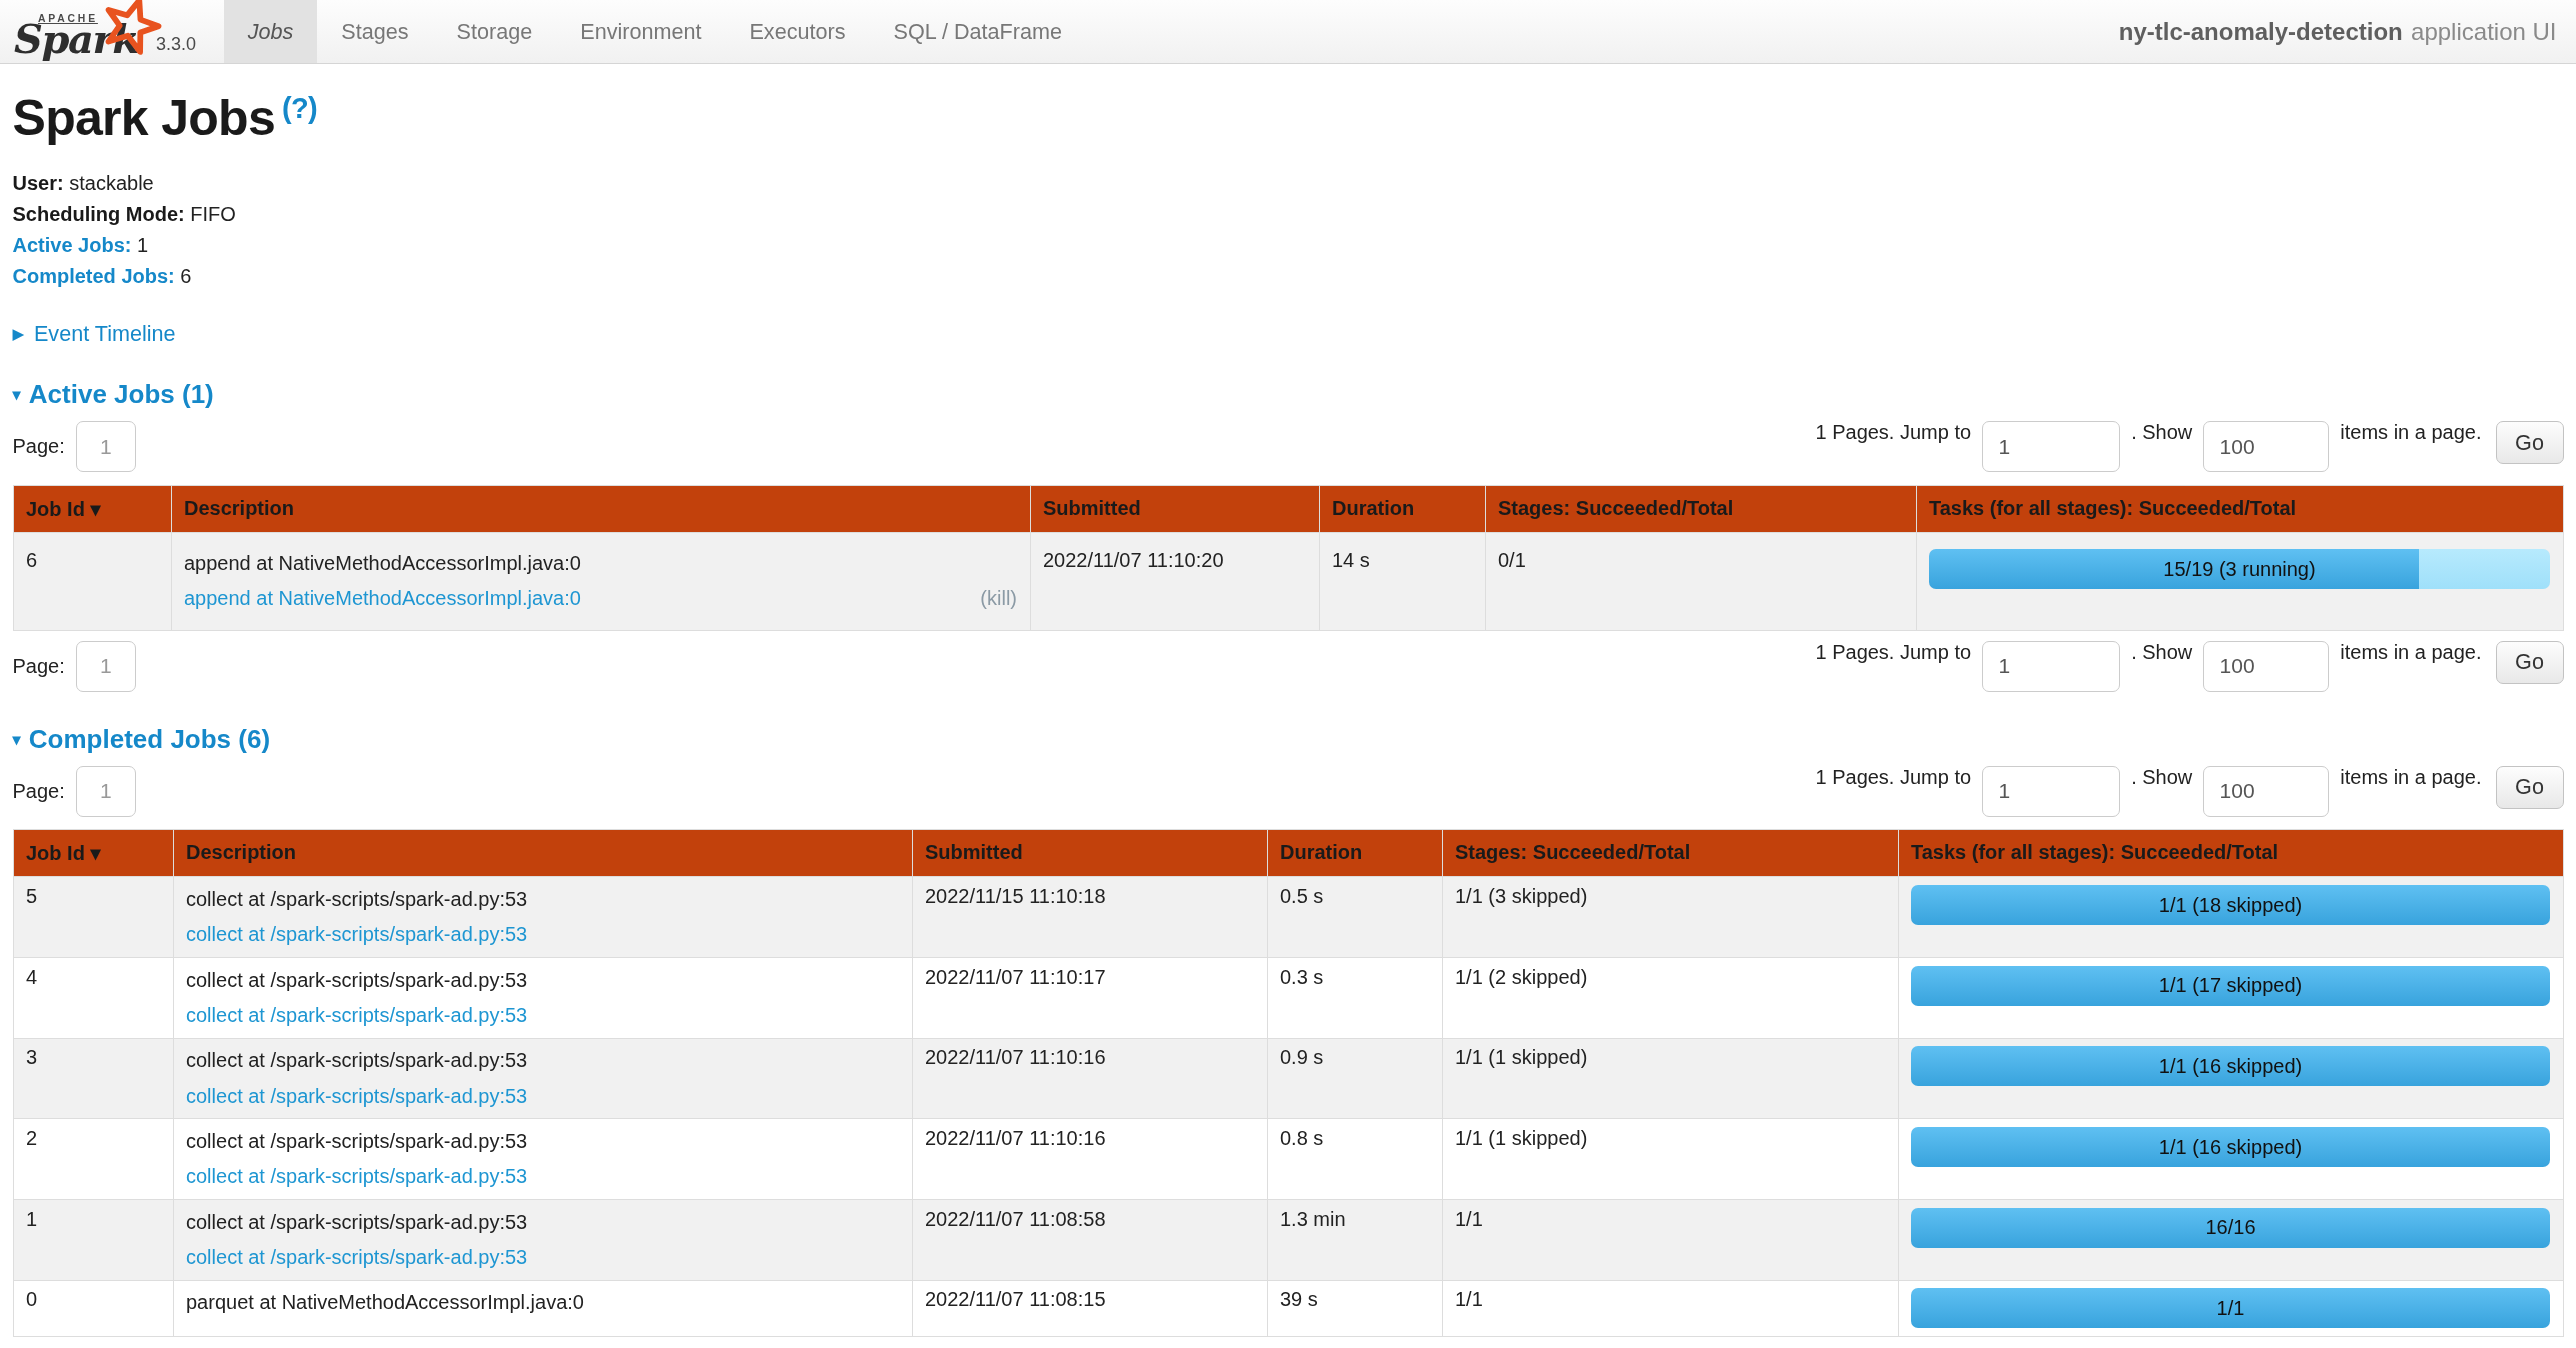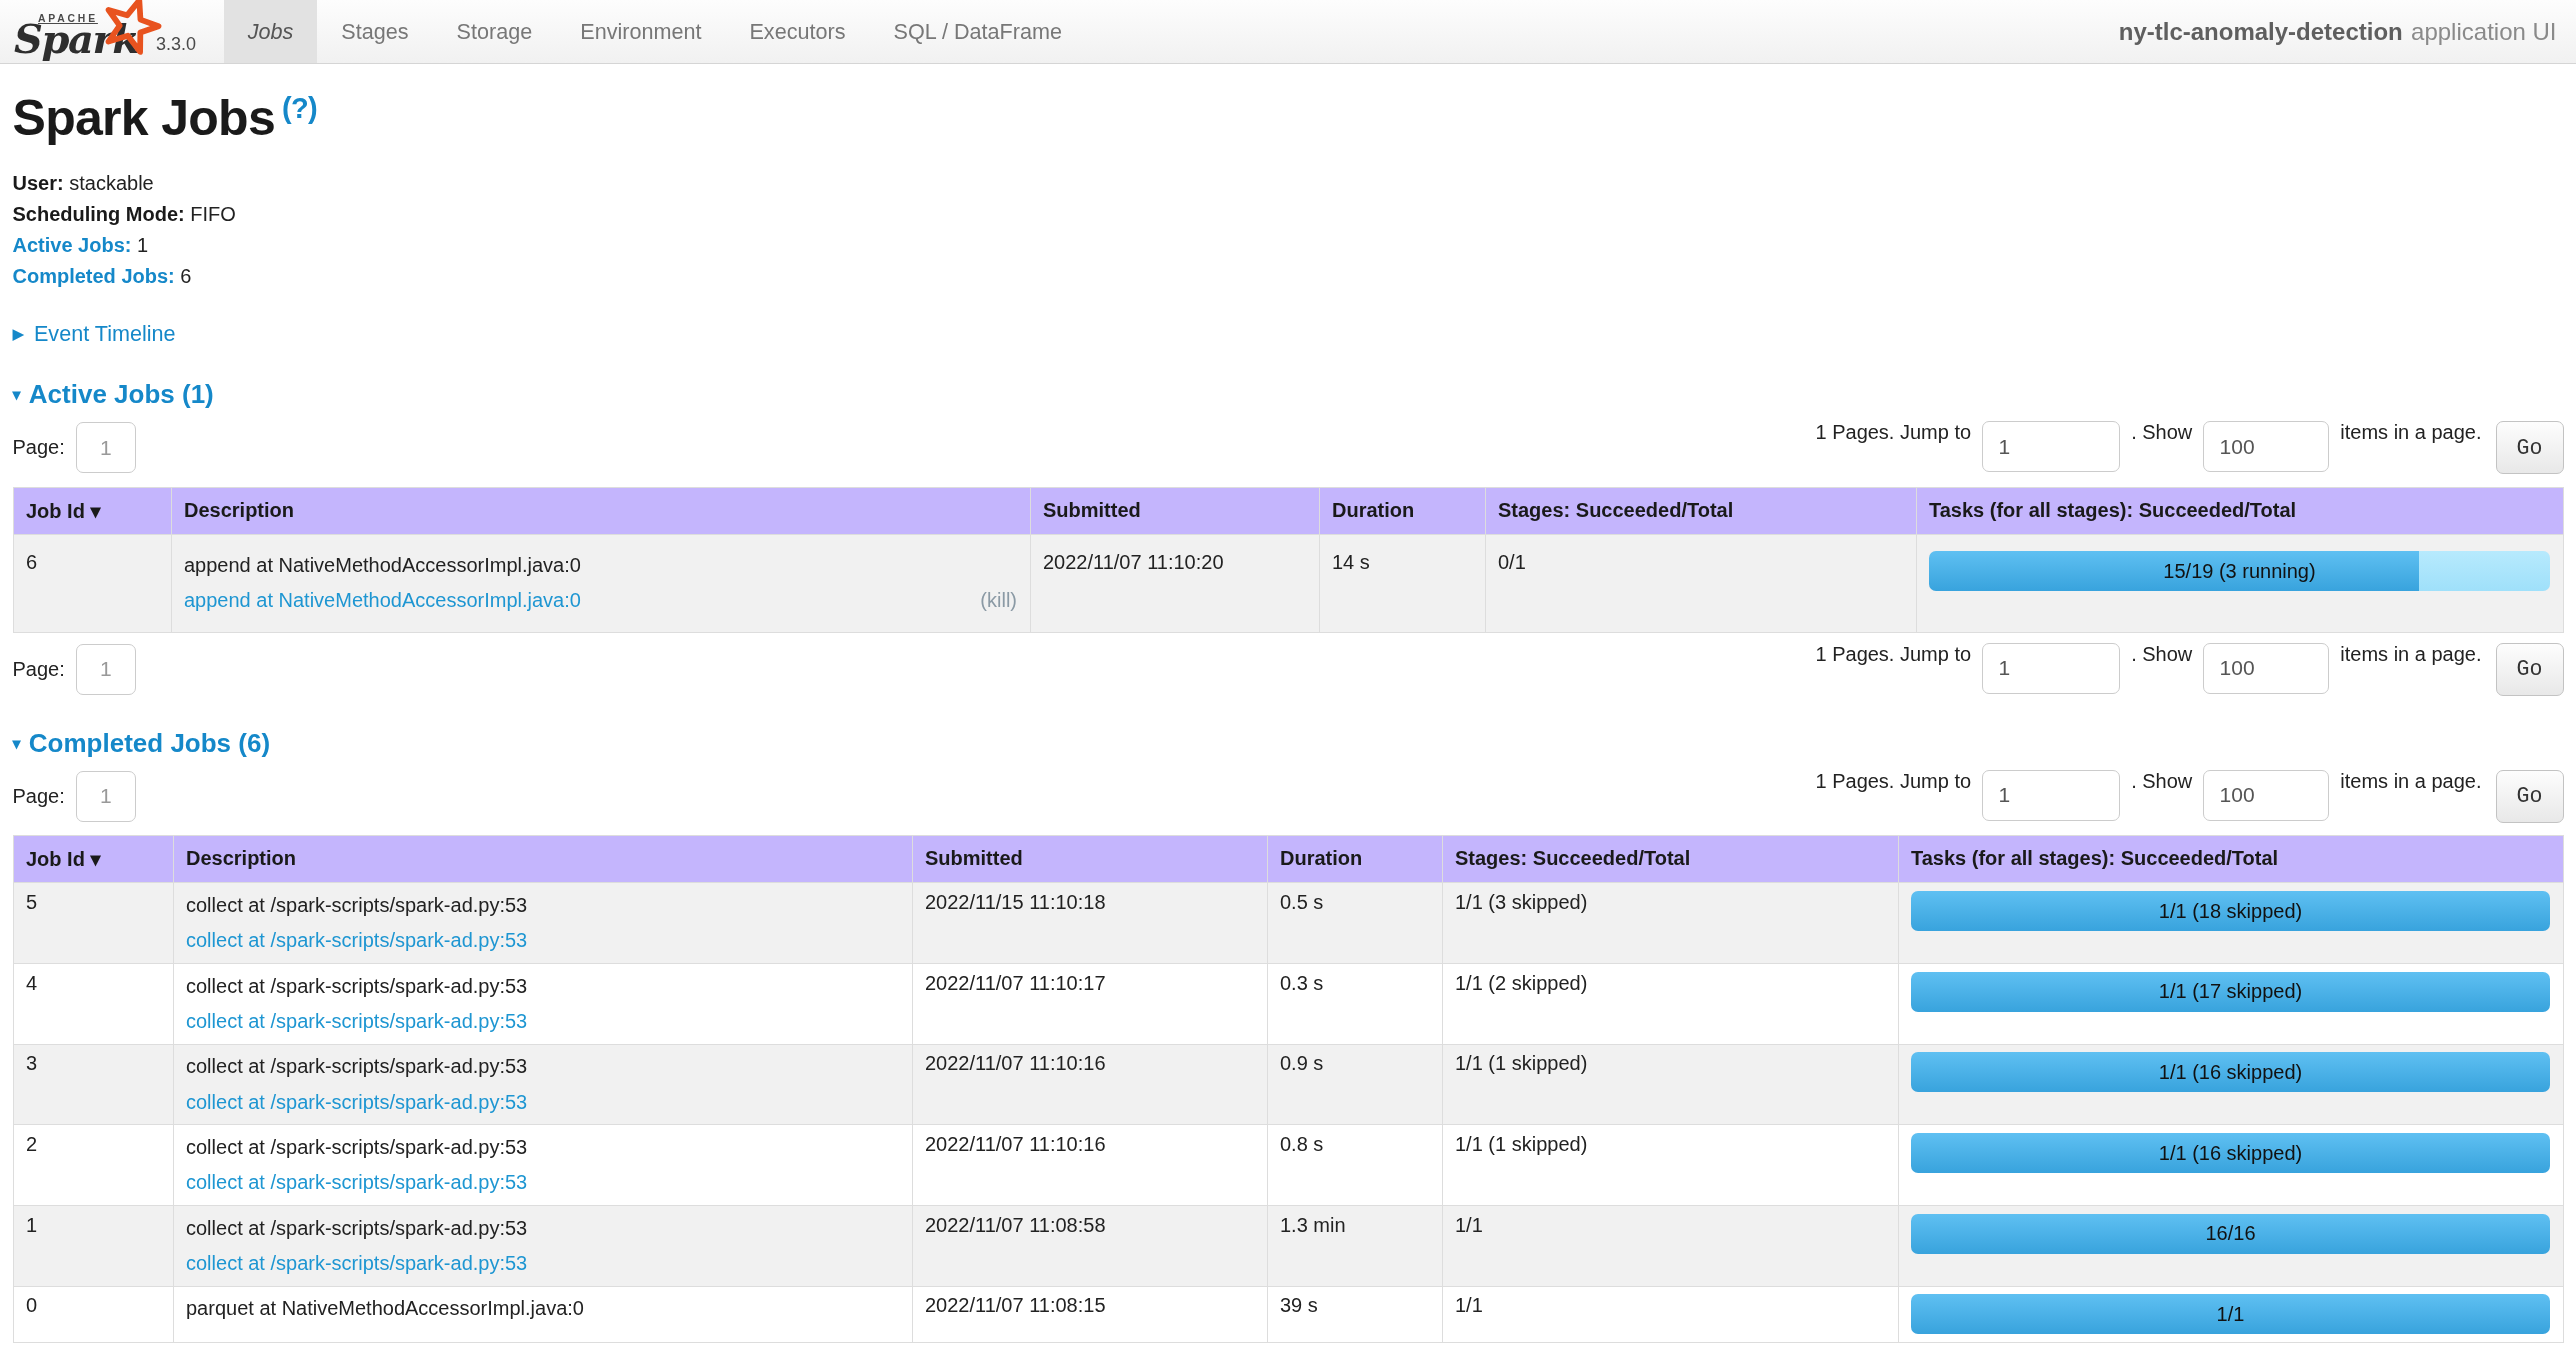--- a/index.html
+++ b/index.html
@@ -75,33 +75,33 @@
   }
   input.jump-input, input.show-input {
     height:51px; margin:0 11px;
     border:1.4px solid #ccc; border-radius:7px;
     padding:0 15.3px; font-size:21px; color:#555;
     font-family:"Liberation Sans", sans-serif; outline:none; background:#fff;
   }
   input.jump-input { width:138px; }
   input.show-input { width:126px; }
   .go-btn {
-    width:68px; height:53px; margin-left:14px;
+    width:68px; height:43px; margin-left:14px;
     border:1.4px solid #c3c3c3; border-radius:7px;
     background:linear-gradient(180deg,#fdfdfd,#e8e8e8);
-    font-size:21.6px; color:#333; font-family:Liberation Mono, monospace;
+    font-size:21.6px; color:#333; font-family:Liberation Sans, sans-serif;
     cursor:pointer;
   }
 
   
   table.jobs-table { width:100%; border-collapse:collapse; table-layout:fixed; margin-bottom:5.6px; }
   table.jobs-table th, table.jobs-table td {
     border:1.4px solid #ddd; text-align:left; vertical-align:top; font-size:20px;
   }
-  table.jobs-table th { padding:11px 12.5px; font-weight:bold; color:#1a1a1a; background:#c4b5fd; }
+  table.jobs-table th { padding:11px 12.5px; font-weight:bold; color:#1a1a1a; background:#c2410c; }
   table.active-table td { padding:16.7px 12.5px; }
   table.completed-table td { padding:7.7px 12.5px; }
   tr.striped { background:#f1f1f1; }
 
   .desc-line1 { color:#222; line-height:29px; }
   .desc-line2 { display:flex; justify-content:space-between; line-height:29px; margin-top:6.3px; }
   a.job-link { color:#1e96d2; text-decoration:none; cursor:pointer; }
   .kill { color:#8b9aa5; }
 
   .pbar {

